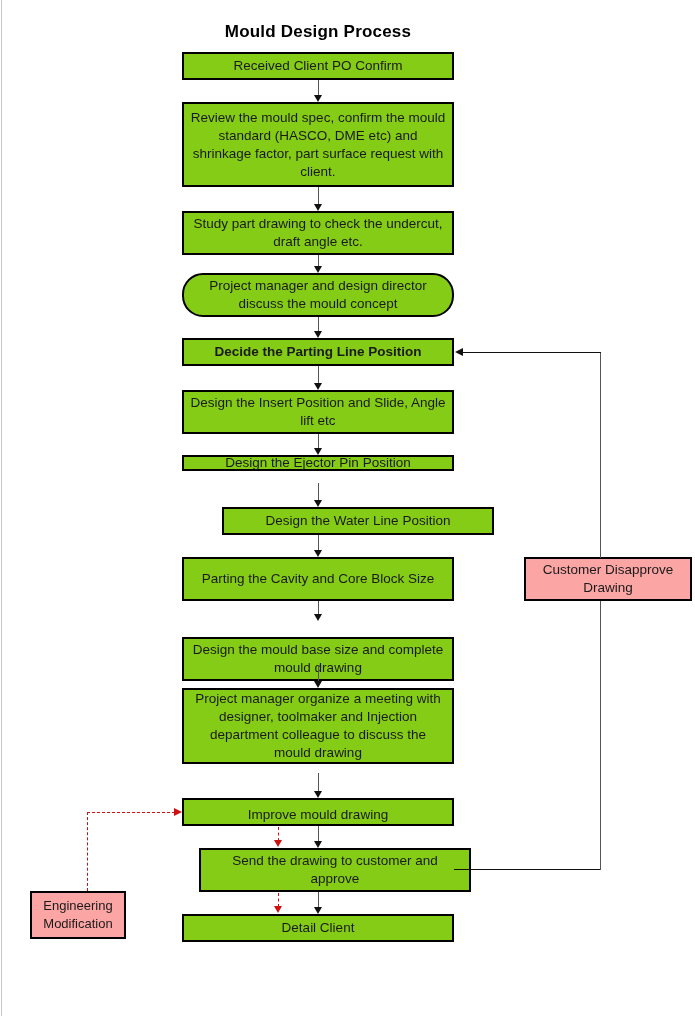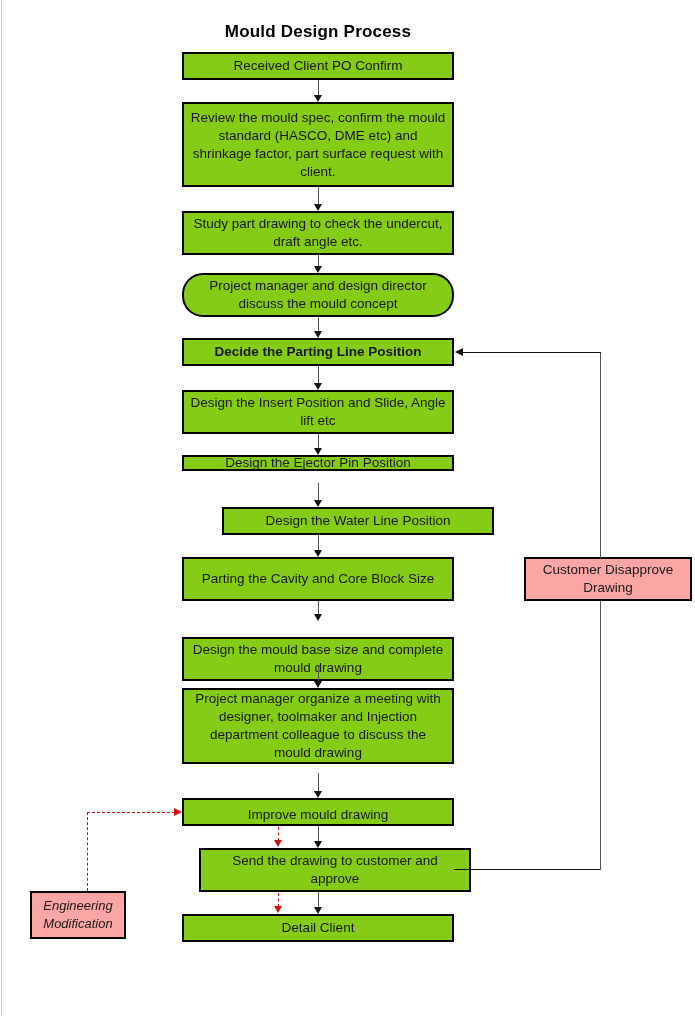--- a/index.html
+++ b/index.html
@@ -183,21 +183,21 @@
   </div>
 
   <div class="node process" style="left:182px; top:914px; width:272px; height:28px;">
     <span class="node-label">Detail Client</span>
   </div>
 
   <div class="node event" style="left:524px; top:557px; width:168px; height:44px;">
     <span class="node-label">Customer Disapprove Drawing</span>
   </div>
 
-  <div class="node event" style="left:30px; top:891px; width:96px; height:48px; font-size:13px;font-style:italic;">
+  <div class="node event" style="left:30px; top:891px; width:96px; height:48px; font-size:13px;">
     <span class="node-label">Engineering Modification</span>
   </div>
 
   <div class="conn">
     <div class="vline gray" style="left:318px; top:80px; height:15px;"></div>
     <div class="arrow-down" style="left:313.5px; top:95px;"></div>
   </div>
 
   <div class="conn">
     <div class="vline gray" style="left:318px; top:187px; height:17px;"></div>

